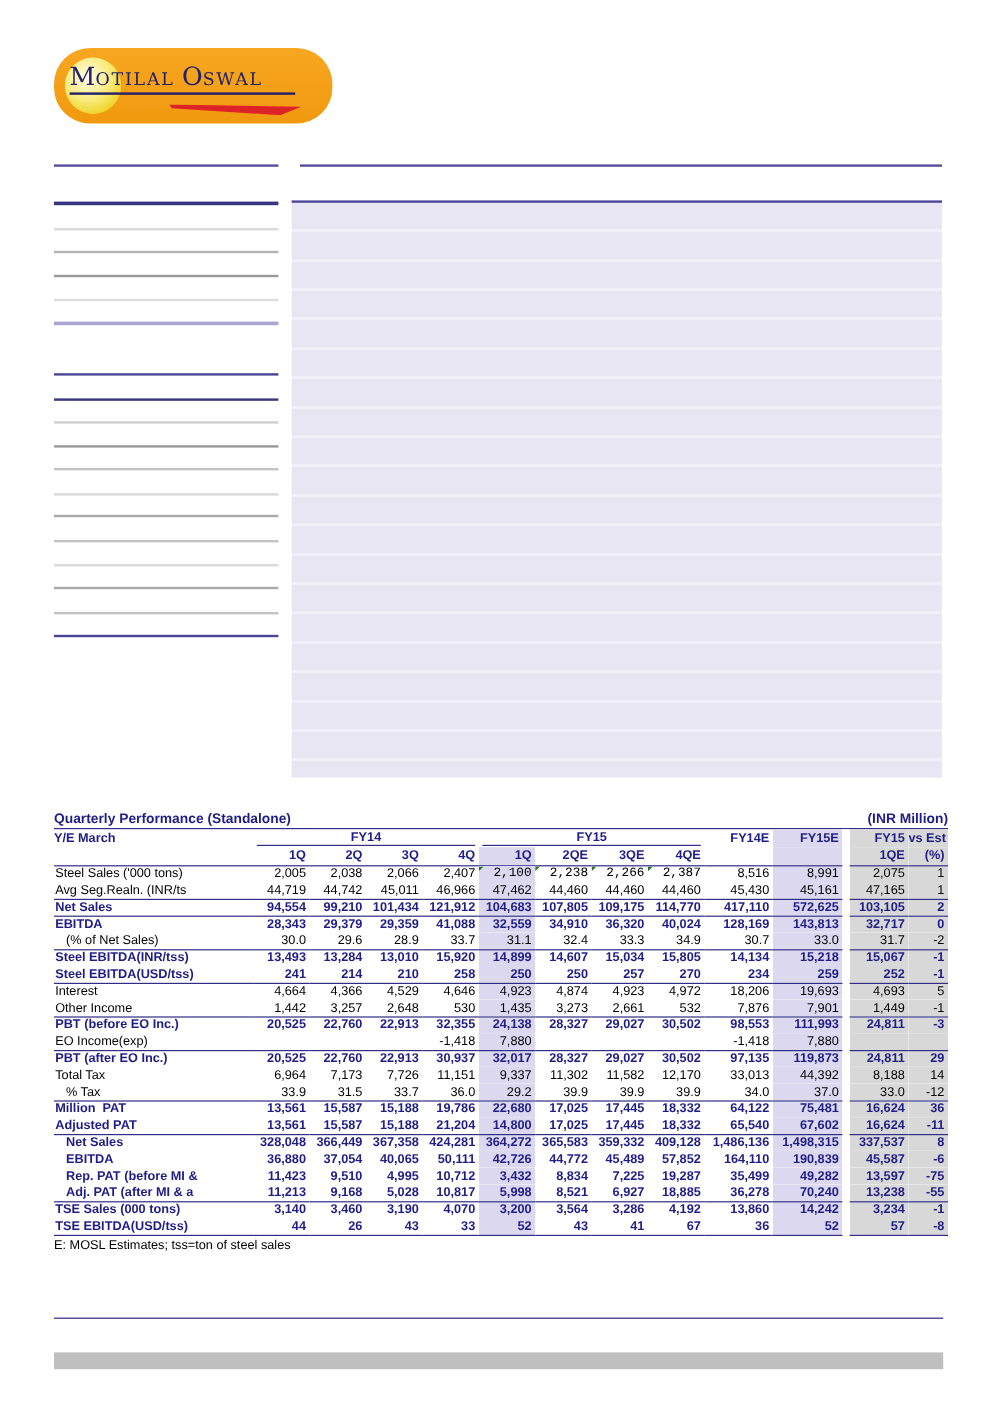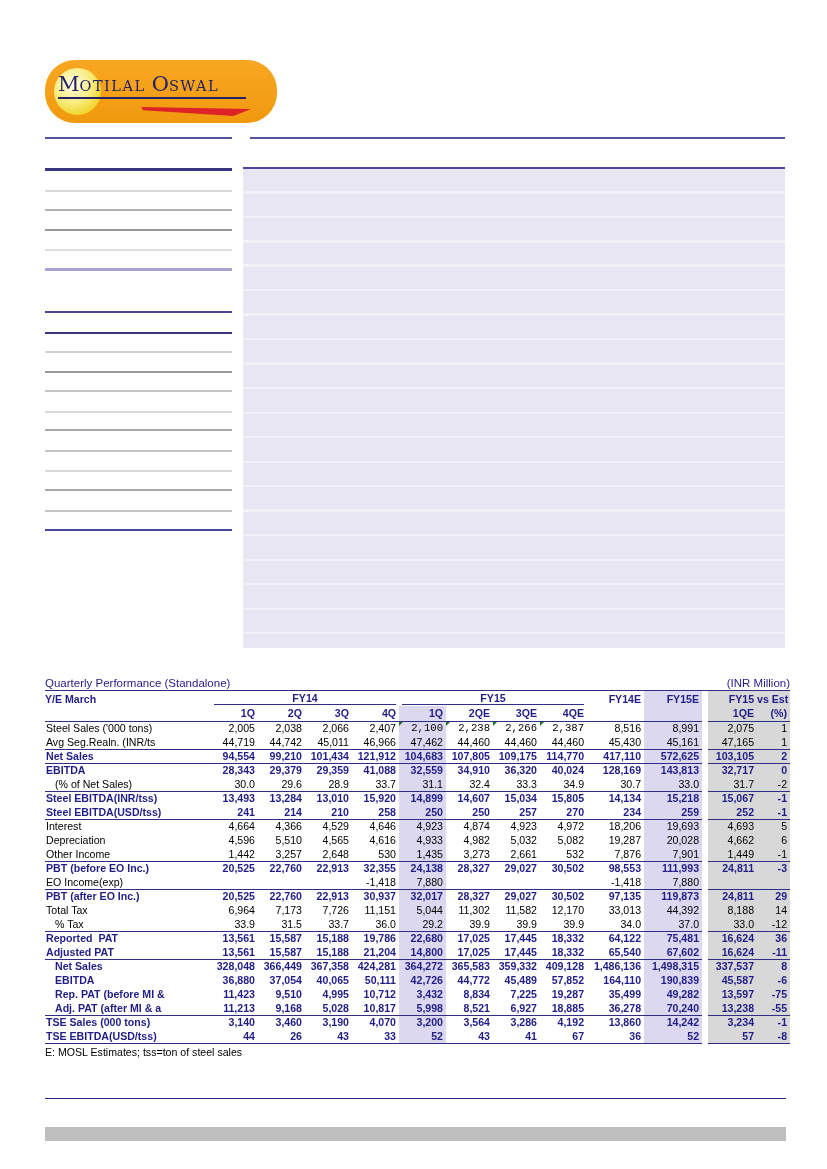--- a/index.html
+++ b/index.html
@@ -4,42 +4,42 @@
 <style>
   :root{
     --navy:#201d86; --line:#2f2d85; --lav:#dbd8ef; --gry:#d8d8d8;
     --blocklav:#e8e6f3; --green:#217821;
   }
   html,body{margin:0;padding:0;background:#fff;}
   .page{position:relative;width:827px;height:1169px;background:#fff;overflow:hidden;
         font-family:"Liberation Sans",sans-serif;}
 
   
-  .logo{position:absolute;left:45px;top:60px;width:232px;height:63px;
+  .logo{position:absolute;left:45px;top:40px;width:232px;height:63px;
         background:linear-gradient(180deg,#f8a722,#f0990e);border-radius:30px;}
   .logo-sun{position:absolute;left:9px;top:8px;width:47px;height:47px;border-radius:50%;
         background:radial-gradient(circle at 40% 35%,#fffde9 0%,#f8ec7e 45%,#eed322 78%,#eccd1c 100%);}
   .logo-text{position:absolute;left:13px;top:12px;width:188px;color:#232168;
         font-family:"DejaVu Serif","Liberation Serif",serif;white-space:nowrap;
         border-bottom:2px solid #232168;padding-bottom:1px;}
   .logo-text .big{font-size:21px;}
   .logo-text .small{font-size:14.5px;letter-spacing:1.5px;}
   .logo-swoosh{position:absolute;left:96px;top:46px;width:110px;height:10px;background:#dd2327;
         clip-path:polygon(0 10%,100% 30%,84% 100%,2% 42%);}
 
   
   .rule{position:absolute;}
   .chart-ph{position:absolute;left:243px;top:167px;width:542px;height:479px;
         border-top:2.5px solid #4b4699;
         background:repeating-linear-gradient(180deg,#e8e6f3 0px,#e8e6f3 22px,#f2f1f8 22px,#f2f1f8 24.5px);}
 
   
   .qwrap{position:absolute;left:45px;top:673px;width:745px;}
   .tbl-title{display:flex;justify-content:space-between;align-items:flex-end;height:16px;
-        border-bottom:1.4px solid var(--line);color:var(--navy);font-weight:normal;
+        border-bottom:1.4px solid var(--line);color:var(--navy);font-weight:bold;
         font-size:11.5px;padding-bottom:1px;}
   table.q{width:745px;border-collapse:collapse;table-layout:fixed;font-size:10.6px;}
   table.q th,table.q td{padding:0;margin:0;overflow:hidden;}
   col.c-lbl{width:166px;} col.c-q{width:47px;} col.c-f14e{width:57px;} col.c-f15e{width:58px;}
   col.c-gap{width:6px;} col.c-1qe{width:49px;} col.c-pct{width:33px;}
 
   tr.hgrp{height:15px;} tr.hsub{height:15px;}
   tr.hgrp th,tr.hsub th{color:var(--navy);font-weight:bold;font-size:10.6px;}
   th.lblh{text-align:left;}
   th.grp .gu{display:block;text-align:center;border-bottom:1.2px solid var(--line);
@@ -280,36 +280,20 @@
             <td class="num lav">4,923</td>
             <td class="num">4,874</td>
             <td class="num">4,923</td>
             <td class="num">4,972</td>
             <td class="num">18,206</td>
             <td class="num lav">19,693</td>
             <td class="gapcol"></td>
             <td class="num gry">4,693</td>
             <td class="num gry">5</td>
           </tr>
-          <tr class="">
-            <td class="lbl">Depreciation</td>
-            <td class="num">4,596</td>
-            <td class="num">5,510</td>
-            <td class="num">4,565</td>
-            <td class="num">4,616</td>
-            <td class="num lav">4,933</td>
-            <td class="num">4,982</td>
-            <td class="num">5,032</td>
-            <td class="num">5,082</td>
-            <td class="num">19,287</td>
-            <td class="num lav">20,028</td>
-            <td class="gapcol"></td>
-            <td class="num gry">4,662</td>
-            <td class="num gry">6</td>
-          </tr>
           <tr class="bb">
             <td class="lbl">Other Income</td>
             <td class="num">1,442</td>
             <td class="num">3,257</td>
             <td class="num">2,648</td>
             <td class="num">530</td>
             <td class="num lav">1,435</td>
             <td class="num">3,273</td>
             <td class="num">2,661</td>
             <td class="num">532</td>
@@ -366,21 +350,21 @@
             <td class="gapcol"></td>
             <td class="num gry">24,811</td>
             <td class="num gry">29</td>
           </tr>
           <tr class="">
             <td class="lbl">Total Tax</td>
             <td class="num">6,964</td>
             <td class="num">7,173</td>
             <td class="num">7,726</td>
             <td class="num">11,151</td>
-            <td class="num lav">5,044</td>
+            <td class="num lav">9,337</td>
             <td class="num">11,302</td>
             <td class="num">11,582</td>
             <td class="num">12,170</td>
             <td class="num">33,013</td>
             <td class="num lav">44,392</td>
             <td class="gapcol"></td>
             <td class="num gry">8,188</td>
             <td class="num gry">14</td>
           </tr>
           <tr class="bb">
@@ -393,21 +377,21 @@
             <td class="num">39.9</td>
             <td class="num">39.9</td>
             <td class="num">39.9</td>
             <td class="num">34.0</td>
             <td class="num lav">37.0</td>
             <td class="gapcol"></td>
             <td class="num gry">33.0</td>
             <td class="num gry">-12</td>
           </tr>
           <tr class="boldrow ">
-            <td class="lbl">Reported  PAT</td>
+            <td class="lbl">Million  PAT</td>
             <td class="num">13,561</td>
             <td class="num">15,587</td>
             <td class="num">15,188</td>
             <td class="num">19,786</td>
             <td class="num lav">22,680</td>
             <td class="num">17,025</td>
             <td class="num">17,445</td>
             <td class="num">18,332</td>
             <td class="num">64,122</td>
             <td class="num lav">75,481</td>

